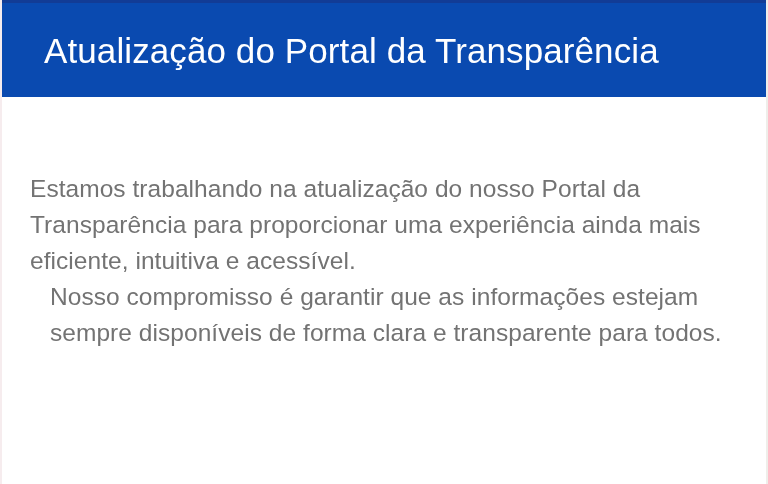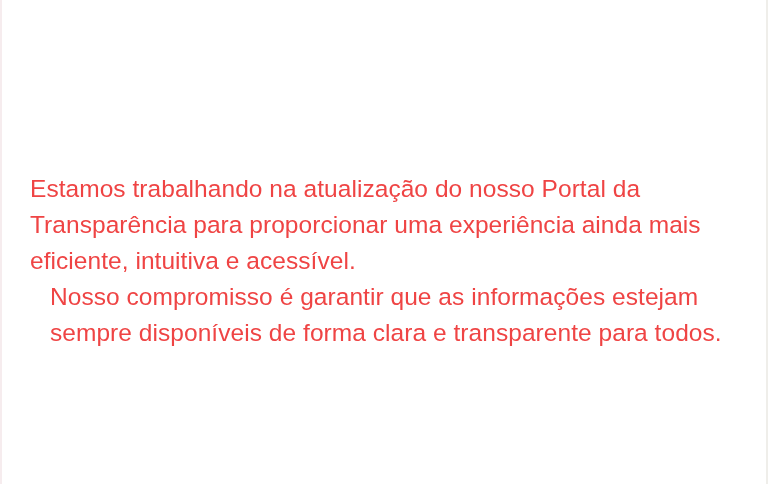--- a/index.html
+++ b/index.html
@@ -62,37 +62,40 @@
 
   #message-block {
     position: absolute;
     left: 28px;
     top: 74px;
     width: 712px;
   }
 
   .paragraph {
     margin: 0;
-    color: #ef4444;
+    color: #737373;
     font-size: 24.5px;
     font-weight: 400;
     line-height: 36px;
     letter-spacing: 0.05px;
   }
 
   .paragraph + .paragraph {
     margin-top: 0;
     margin-left: 20px;
   }
 </style>
 </head>
 <body>
 
 <div id="page">
 
+  <div id="header-banner">
+    <div id="header-title">Atualização do Portal da Transparência</div>
+  </div>
 
   <div id="body-content">
     <div id="message-block">
       <p class="paragraph">Estamos trabalhando na atualização do nosso Portal da Transparência para proporcionar uma experiência ainda mais eficiente, intuitiva e acessível.</p>
       <p class="paragraph">Nosso compromisso é garantir que as informações estejam sempre disponíveis de forma clara e transparente para todos.</p>
     </div>
   </div>
 
 </div>
 

